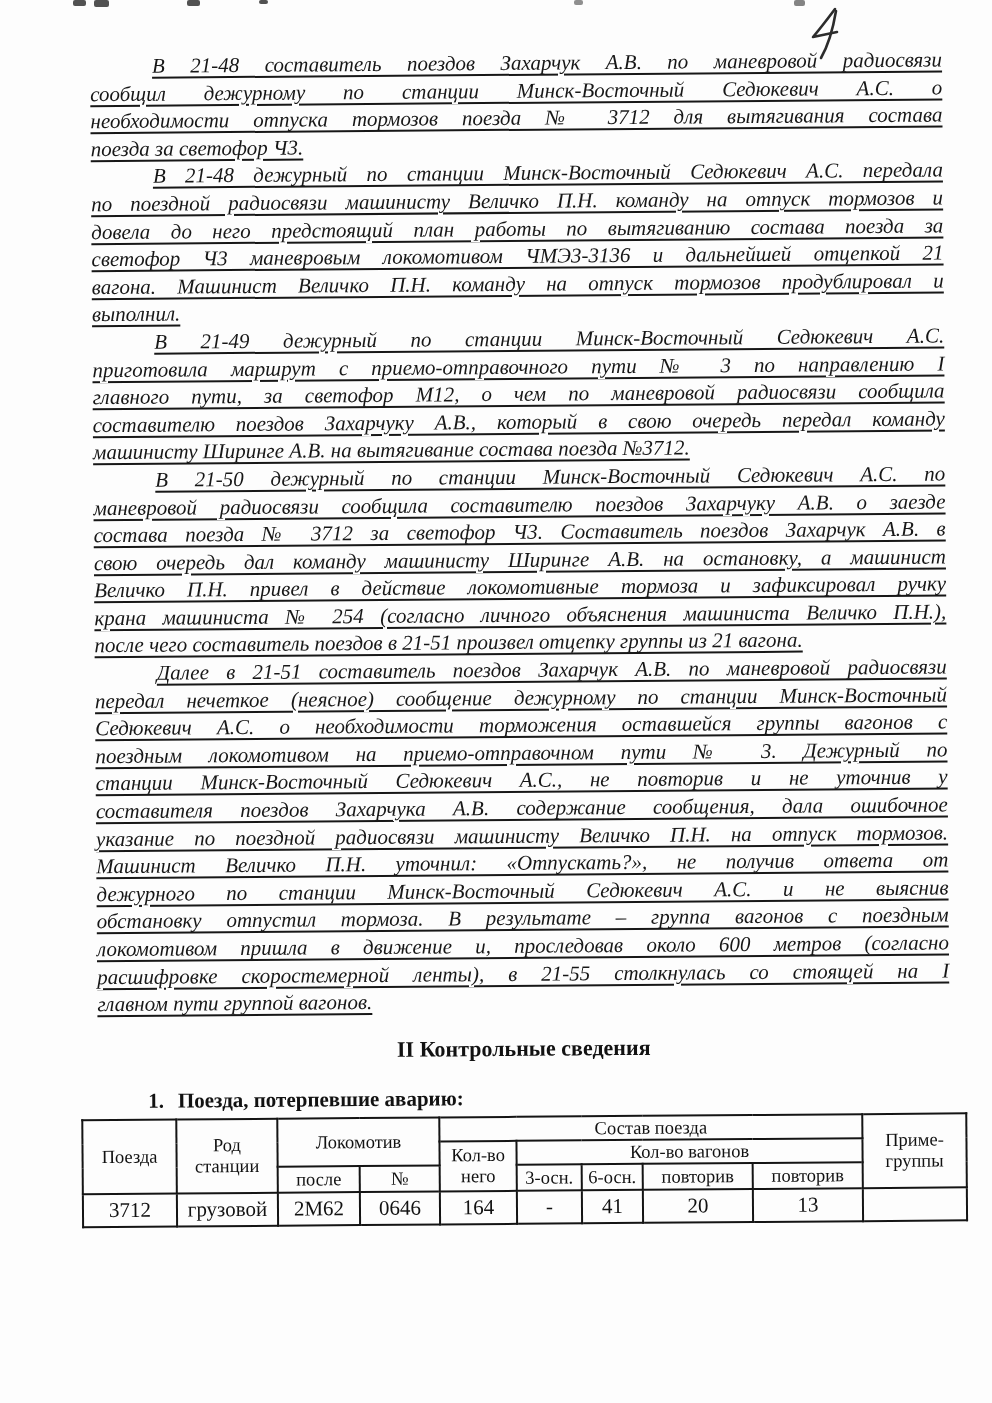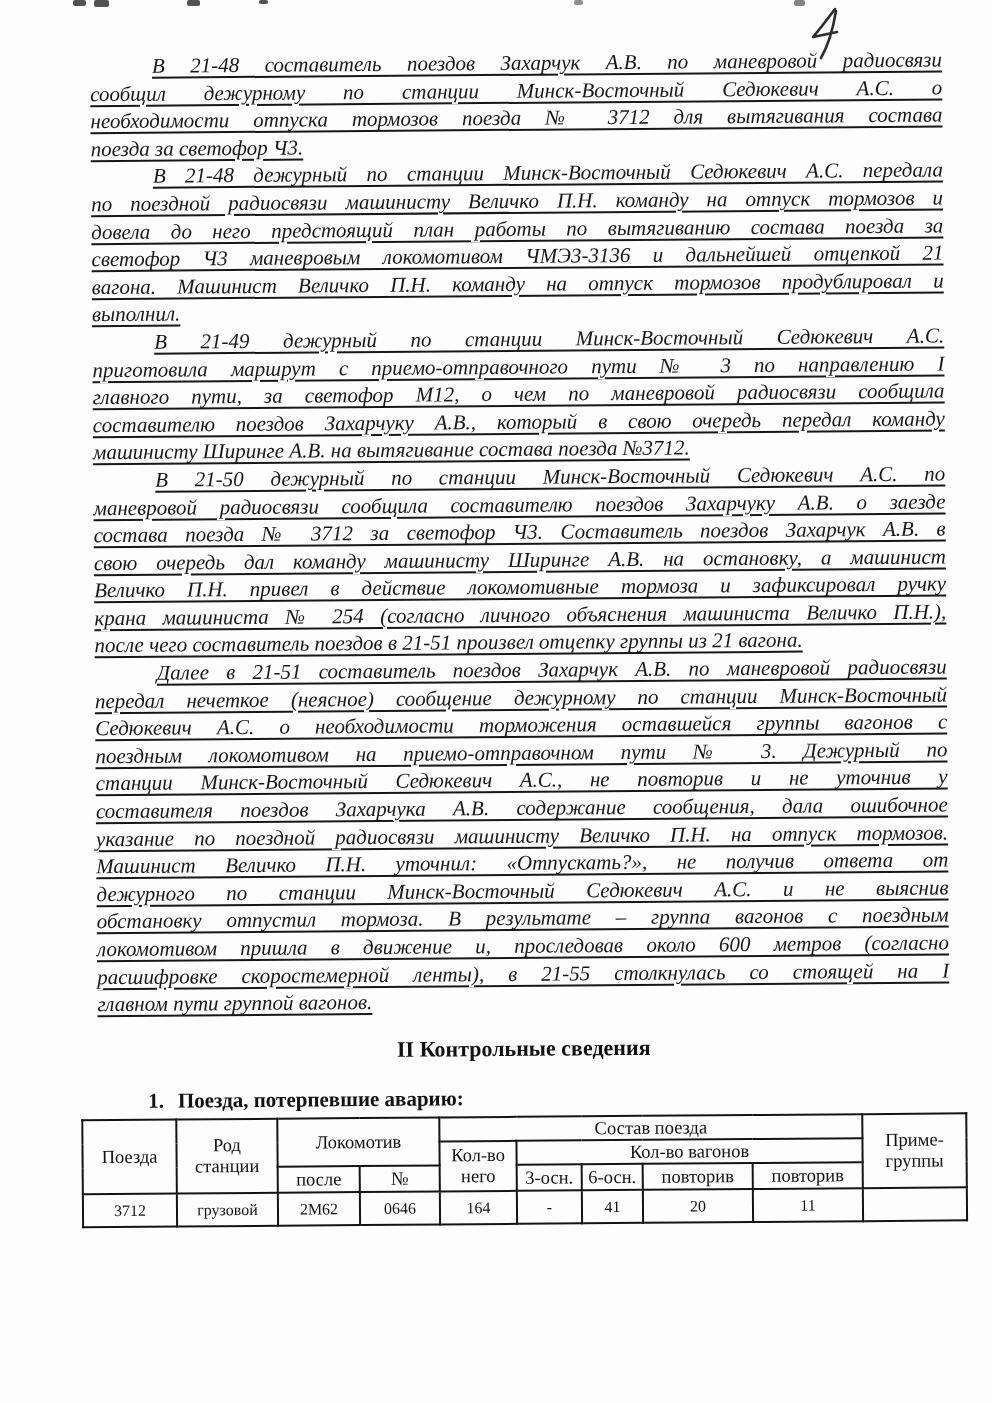--- a/index.html
+++ b/index.html
@@ -59,21 +59,21 @@
   table.trains th,table.trains td{
     border:2px solid #141414;
     padding:0 2px;
     text-align:center;vertical-align:middle;
     font-weight:normal;
     overflow:hidden;
   }
   table.trains{border:2.5px solid #141414;}
   tr.h1{height:24px;} tr.h2{height:24px;} tr.h3{height:26px;}
   tr.d{height:33px;}
-  tr.d td{font-size:16px;}
+  tr.d td{font-size:21px;}
   .preline{white-space:pre-line;line-height:1.15;}
 </style>
 </head>
 <body>
 
 <div class="page">
 
   <div class="speck" style="left:73px;top:0;width:13px;height:6px;"></div>
   <div class="speck" style="left:94px;top:0;width:15px;height:7px;"></div>
   <div class="speck" style="left:187px;top:0;width:13px;height:6px;"></div>
@@ -183,20 +183,20 @@
         </tr>
         <tr class="d">
           <td>3712</td>
           <td>грузовой</td>
           <td>2М62</td>
           <td>0646</td>
           <td>164</td>
           <td>-</td>
           <td>41</td>
           <td>20</td>
-          <td>11</td>
+          <td>13</td>
           <td></td>
         </tr>
       </tbody>
     </table>
 
   </div>
 </div>
 
 </body></html>

